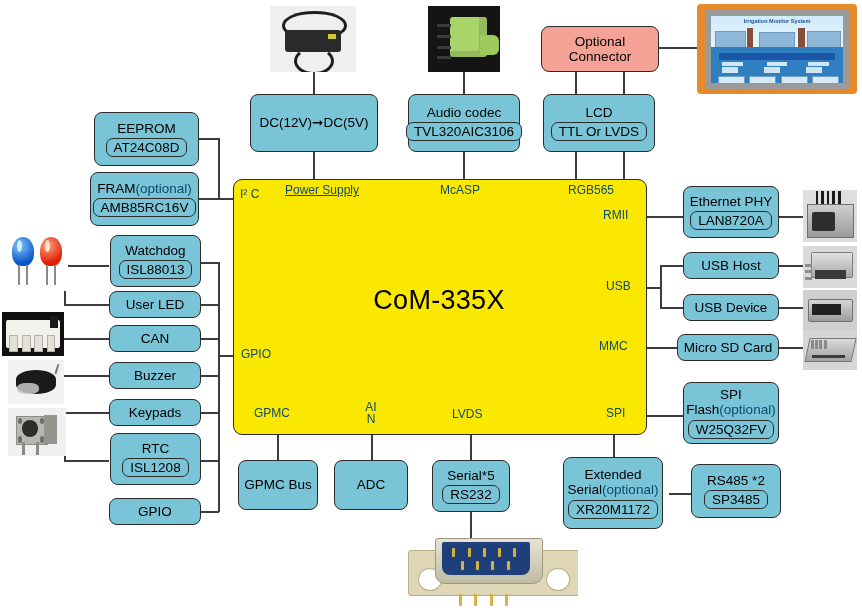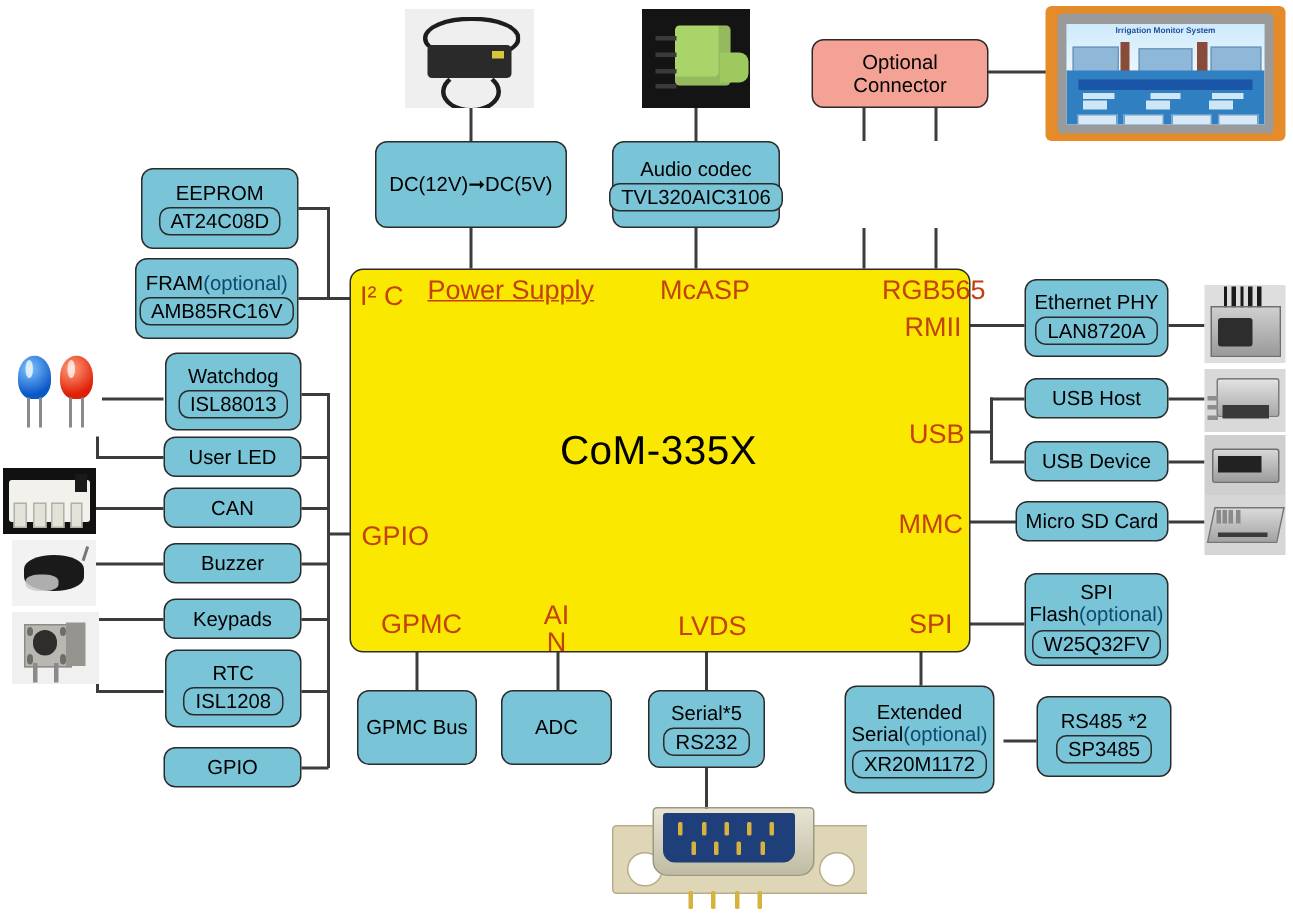--- a/index.html
+++ b/index.html
@@ -11,21 +11,21 @@
        color:#000;font-size:13.5px;line-height:1.12;text-align:center;}
   .box.pink{background:#f3a295;}
   .box .t1{display:block;}
   .inner{box-sizing:border-box;background:#79c4d7;border:1.5px solid #2b2b2b;border-radius:7px;
          padding:1px 7px;margin-top:2px;font-size:13.5px;white-space:nowrap;}
   .opt{color:#0c4a6e;}
 
   .cpu{position:absolute;background:#fbe800;border:1.5px solid #2b2b2b;border-radius:9px;}
   .cpu-title{position:absolute;font-size:27px;color:#000;letter-spacing:.3px;}
 
-  .plabel{position:absolute;font-size:18px;color:#c2410c;white-space:pre-line;line-height:1.02;}
+  .plabel{position:absolute;font-size:12px;color:#0c4a6e;white-space:pre-line;line-height:1.02;}
 
   .ln{position:absolute;background:#3c3c3c;}
   .lnh{height:1.5px;}
   .lnv{width:1.5px;}
 
   .img{position:absolute;overflow:hidden;}
 
   
   .psu{background:#efefef;}
   .psu .brick{position:absolute;left:18%;top:36%;width:64%;height:34%;background:#2a2a2a;border-radius:3px;}
@@ -294,40 +294,44 @@
     <div class="bp" style="left:48%;top:78%;"></div>
     <div class="bp" style="left:57%;top:78%;"></div>
   </div>
 
   <div class="cpu" style="left:233px;top:179px;width:412px;height:254px;"></div>
   <div class="cpu-title" style="left:233px;top:285px;width:412px;text-align:center;">CoM-335X</div>
 
   <div class="plabel" style="left:240px;top:188px;">I² C</div>
   <div class="plabel" style="left:285px;top:184px;text-decoration:underline;">Power Supply</div>
   <div class="plabel" style="left:440px;top:184px;">McASP</div>
-  <div class="plabel" style="left:588px;top:184px;text-align:center;">RGB565</div>
+  <div class="plabel" style="left:568px;top:184px;text-align:center;">RGB565</div>
   <div class="plabel" style="left:603px;top:209px;">RMII</div>
   <div class="plabel" style="left:606px;top:280px;">USB</div>
   <div class="plabel" style="left:599px;top:340px;">MMC</div>
   <div class="plabel" style="left:241px;top:348px;">GPIO</div>
   <div class="plabel" style="left:254px;top:407px;">GPMC</div>
   <div class="plabel" style="left:362px;top:401px;text-align:center;width:18px;">AI
 N</div>
   <div class="plabel" style="left:452px;top:408px;">LVDS</div>
   <div class="plabel" style="left:606px;top:407px;">SPI</div>
 
   <div class="box" style="left:250px;top:94px;width:128px;height:58px;">
     <span class="t1">DC(12V)➞DC(5V)</span>
   </div>
 
   <div class="box" style="left:408px;top:94px;width:112px;height:58px;">
     <span class="t1">Audio codec</span>
     <span class="inner">TVL320AIC3106</span>
   </div>
 
+  <div class="box" style="left:543px;top:94px;width:112px;height:58px;">
+    <span class="t1">LCD</span>
+    <span class="inner">TTL Or LVDS</span>
+  </div>
 
   <div class="box pink" style="left:541px;top:26px;width:118px;height:46px;">
     <span class="t1">Optional Connector</span>
   </div>
 
   <div class="box" style="left:94px;top:112px;width:105px;height:54px;">
     <span class="t1">EEPROM</span>
     <span class="inner">AT24C08D</span>
   </div>
 

